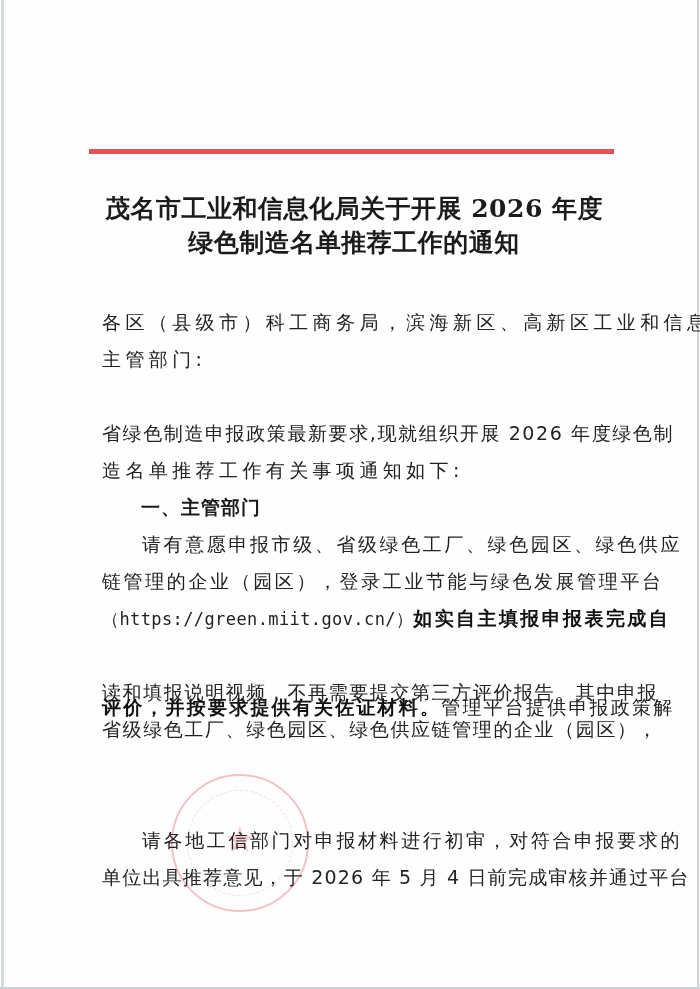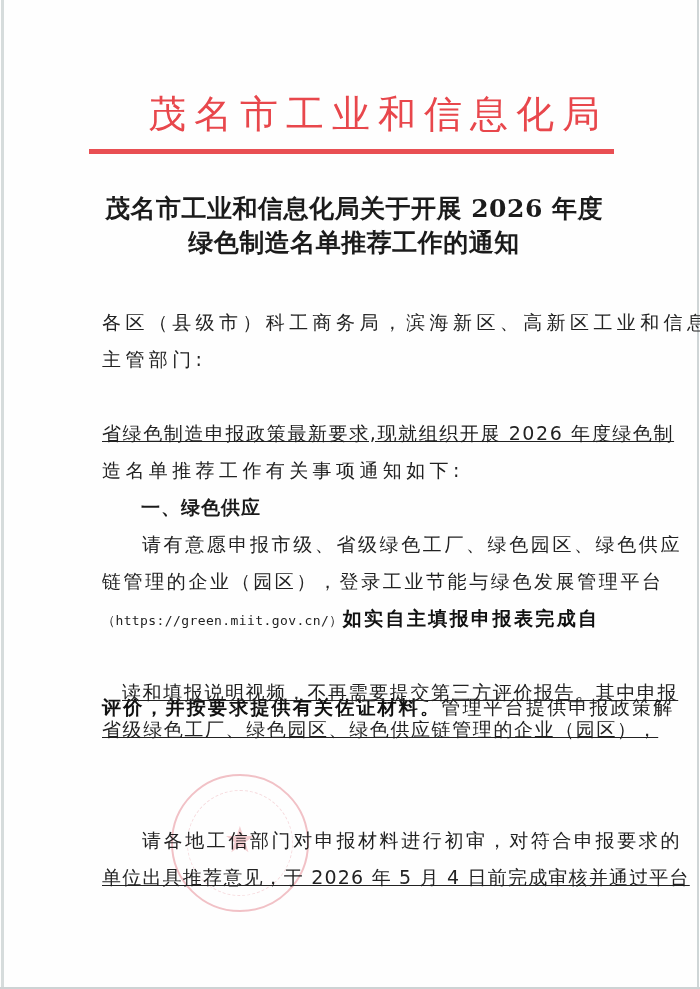--- a/index.html
+++ b/index.html
@@ -76,37 +76,37 @@
     height: 30px;
     color: #222222;
     font-family: "DejaVu Sans", "Liberation Sans", sans-serif;
     font-size: 19px;
     line-height: 30px;
     white-space: nowrap;
     letter-spacing: 4.4px;
   }
   .body-line.indent { left: 142px; }
   .body-line.tight { letter-spacing: 2.6px; }
-  .body-line.tighter { letter-spacing: 1.6px; text-decoration: underline; }
+  .body-line.tighter { letter-spacing: 1.6px; }
   .section-head {
     position: absolute;
     left: 141px;
     height: 30px;
     color: #1a1a1a;
     font-family: "DejaVu Sans", "Liberation Sans", sans-serif;
     font-weight: bold;
     font-size: 19px;
     line-height: 30px;
     letter-spacing: 1px;
     white-space: nowrap;
   }
   .mono {
     font-family: "DejaVu Sans Mono", "Liberation Mono", monospace;
     letter-spacing: 0.4px;
-    font-size: 13px;
+    font-size: 17px;
   }
   .bold { font-weight: bold; color: #111; }
   .stamp {
     position: absolute;
     left: 171px;
     top: 774px;
     width: 138px;
     height: 138px;
     border-radius: 50%;
     border: 2px solid rgba(226, 120, 130, 0.45);
@@ -128,46 +128,45 @@
   }
 </style>
 </head>
 <body>
 
 <div class="page">
   <div class="edge-left"></div>
   <div class="edge-right"></div>
   <div class="edge-bottom"></div>
 
-  <div class="masthead">茂名市工业和信息化局</div>
   <div class="red-rule"></div>
 
   <div class="doc-title l1">茂名市工业和信息化局关于开展 2026 年度</div>
   <div class="doc-title l2">绿色制造名单推荐工作的通知</div>
 
   <div class="body-line" style="top:307px;">各区（县级市）科工商务局，滨海新区、高新区工业和信息化</div>
   <div class="body-line" style="top:344px;">主管部门:</div>
 
   <div class="body-line tighter" style="top:418px;">省绿色制造申报政策最新要求,现就组织开展 2026 年度绿色制</div>
   <div class="body-line" style="top:455px;">造名单推荐工作有关事项通知如下:</div>
 
-  <div class="section-head" style="top:492px;">一、绿色供应</div>
+  <div class="section-head" style="top:492px;">一、主管部门</div>
 
   <div class="body-line indent tight" style="top:529px;">请有意愿申报市级、省级绿色工厂、绿色园区、绿色供应</div>
   <div class="body-line tight" style="top:566px;">链管理的企业（园区），登录工业节能与绿色发展管理平台</div>
 
   <div class="body-line" style="top:603px; letter-spacing:0;">
     <span class="mono">（https://green.miit.gov.cn/）</span><span class="bold" style="letter-spacing:2.4px;">如实自主填报申报表完成自</span>
   </div>
 
   <div class="body-line" style="top:664px; letter-spacing:2.2px;margin-top:28px;">
     <span class="bold">评价，并按要求提供有关佐证材料。</span><span>管理平台提供申报政策解</span>
   </div>
 
-  <div class="body-line tighter" style="top:677px;margin-left:20px;">读和填报说明视频，不再需要提交第三方评价报告。其中申报</div>
+  <div class="body-line tighter" style="top:677px;">读和填报说明视频，不再需要提交第三方评价报告。其中申报</div>
   <div class="body-line tighter" style="top:714px;">省级绿色工厂、绿色园区、绿色供应链管理的企业（园区），</div>
 
   <div class="stamp">
     <div class="stamp-inner"></div>
     <div class="stamp-star">★</div>
   </div>
 
 
   <div class="body-line indent tight" style="top:825px;">请各地工信部门对申报材料进行初审，对符合申报要求的</div>
   <div class="body-line tighter" style="top:862px; letter-spacing:1.2px;">单位出具推荐意见，于 2026 年 5 月 4 日前完成审核并通过平台</div>

